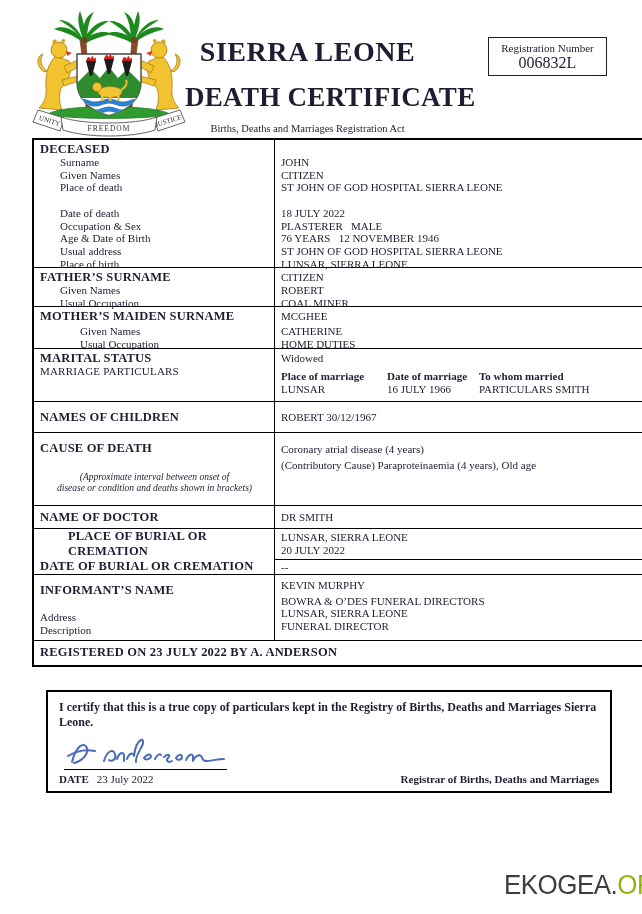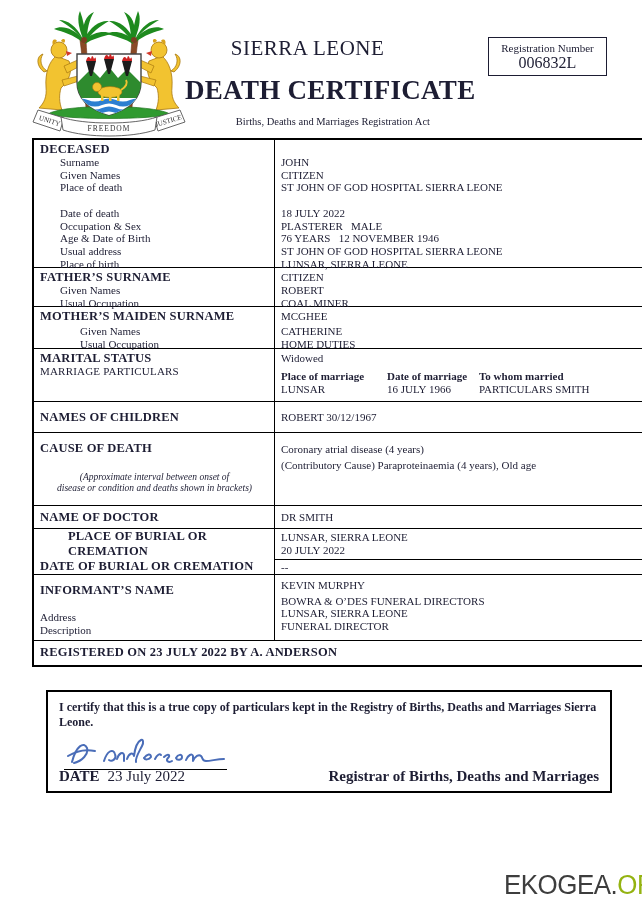--- a/index.html
+++ b/index.html
@@ -2,23 +2,23 @@
 <html><head>
 <meta charset="utf-8">
 <style>
   html,body{margin:0;padding:0;background:#ffffff;}
   .page{position:relative;width:642px;height:914px;background:#fff;overflow:hidden;
         font-family:"Liberation Serif", serif;color:#1d1d33;}
 
   
   .coa{position:absolute;left:28px;top:10px;width:162px;height:130px;}
   .titleblock{position:absolute;left:185px;top:36px;width:245px;text-align:center;}
-  .country{font-size:21px;font-weight:normal;letter-spacing:.5px;}
+  .country{font-size:28px;font-weight:bold;letter-spacing:.5px;}
   .doctitle{font-size:27px;font-weight:bold;margin-top:14px;letter-spacing:.3px;white-space:nowrap;}
-  .subtitle{font-size:10.5px;margin-top:10px;white-space:nowrap;text-align:right;}
+  .subtitle{font-size:10.5px;margin-top:10px;white-space:nowrap;}
   .regbox{position:absolute;left:488px;top:37px;width:119px;height:39px;border:1.5px solid #1d1d33;
           text-align:center;box-sizing:border-box;padding-top:4px;}
   .reglabel{font-size:11px;line-height:12px;}
   .regvalue{font-size:16px;line-height:18px;}
 
   
   .cert-table{position:absolute;left:32px;top:138px;width:635px;border:2px solid #000;box-sizing:border-box;background:#fff;}
   .trow{display:flex;border-bottom:1.5px solid #000;box-sizing:border-box;}
   .trow:last-child{border-bottom:none;}
   .cl{width:241px;border-right:1.5px solid #000;box-sizing:border-box;padding:2px 5px 2px 6px;}
@@ -42,21 +42,21 @@
   .informant-gap{margin-top:3px;}
   .reg-row{padding:4px 6px;}
 
   
   .certify{position:absolute;left:46px;top:690px;width:566px;height:103px;border:2px solid #000;
            box-sizing:border-box;padding:8px 11px;}
   .certify .statement{font-weight:bold;font-size:12px;line-height:14.5px;}
   .sig{position:absolute;left:14px;top:44px;width:185px;height:34px;}
   .sigline{position:absolute;left:16px;top:77px;width:163px;border-top:1.5px solid #000;}
   .certify-bottom{position:absolute;left:11px;right:11px;bottom:6px;display:flex;justify-content:space-between;
-                  font-size:15px;}
+                  font-size:11px;}
   .datewrap b{margin-right:8px;}
   .registrar{font-weight:bold;}
 
   
   .brand{position:absolute;left:504px;top:870px;font-family:"Liberation Sans", sans-serif;
          font-size:27px;letter-spacing:-.5px;transform:scaleX(.96);transform-origin:left;}
 </style>
 </head>
 <body>
 

